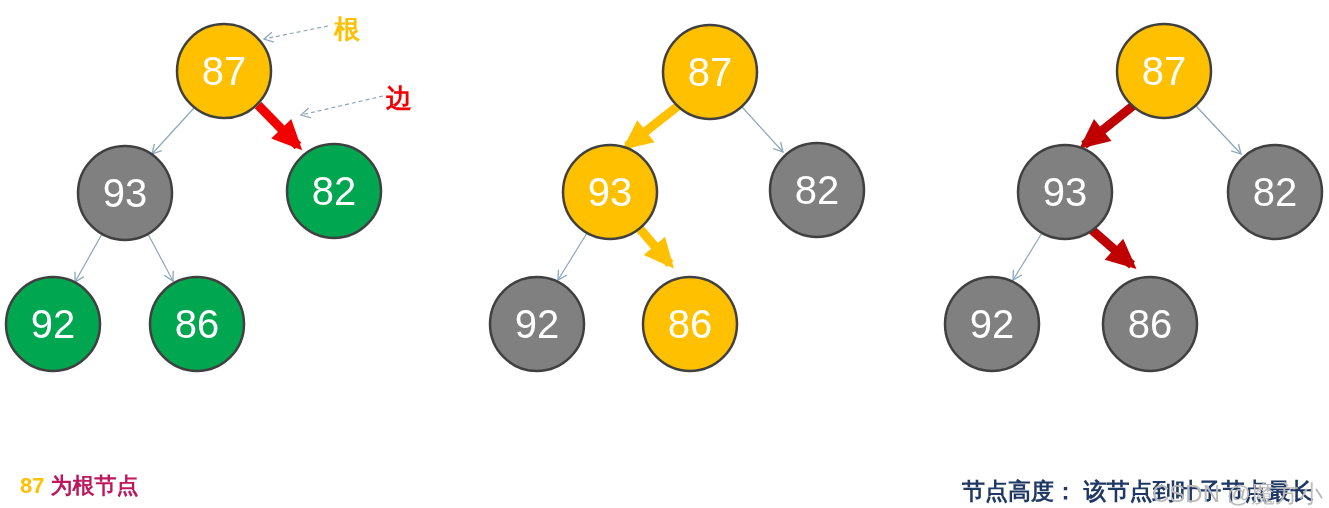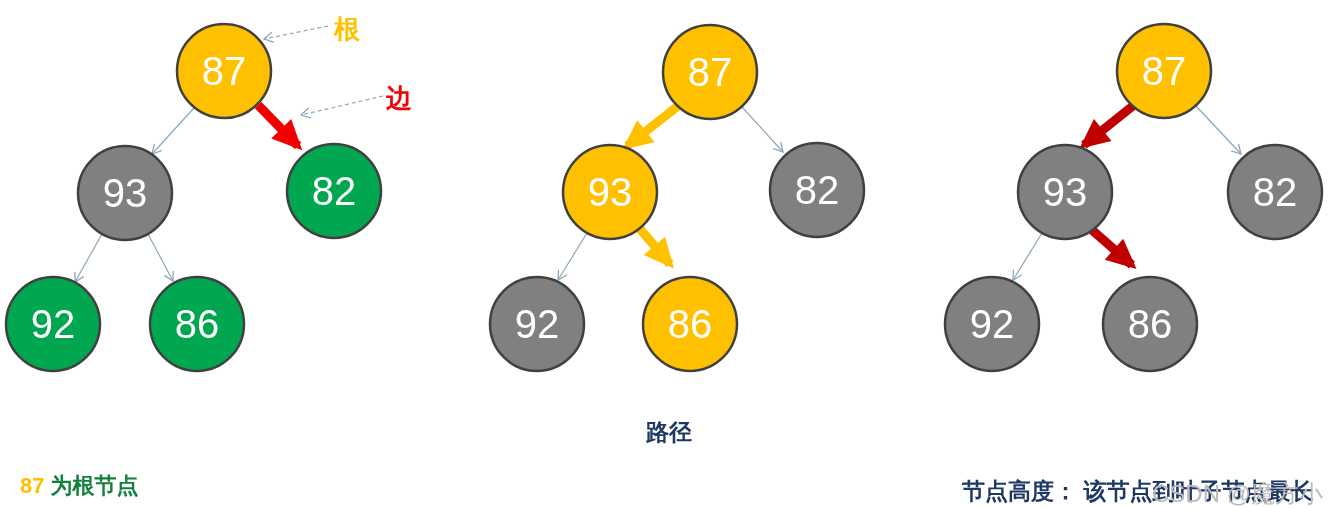--- a/index.html
+++ b/index.html
@@ -129,26 +129,25 @@
         <text class="node-label" x="992" y="338">92</text>
       </g>
       <g>
         <circle class="node" cx="1150" cy="324" r="47" fill="#808080"></circle>
         <text class="node-label" x="1150" y="338">86</text>
       </g>
     </g>
   </svg>
 
   <div class="caption cap-left">
-    <div><span style="color: rgb(255, 192, 0);">87</span><span style="color: #15803d; text-align: center;"> 为根节点</span></div>
+    <div><span style="color: rgb(255, 192, 0);">87</span><span style="color: #be185d; text-align: center;"> 为根节点</span></div>
     
     
   </div>
 
-  <div class="caption cap-mid">路径</div>
 
   <div class="caption cap-right">
     <div><span style="color: rgb(31, 56, 100);">节点高度： 该节点到叶子节点最长路</span></div>
     
   </div>
 
   <div class="watermark">CSDN @魔方小世界</div>
 
 </div>
 

